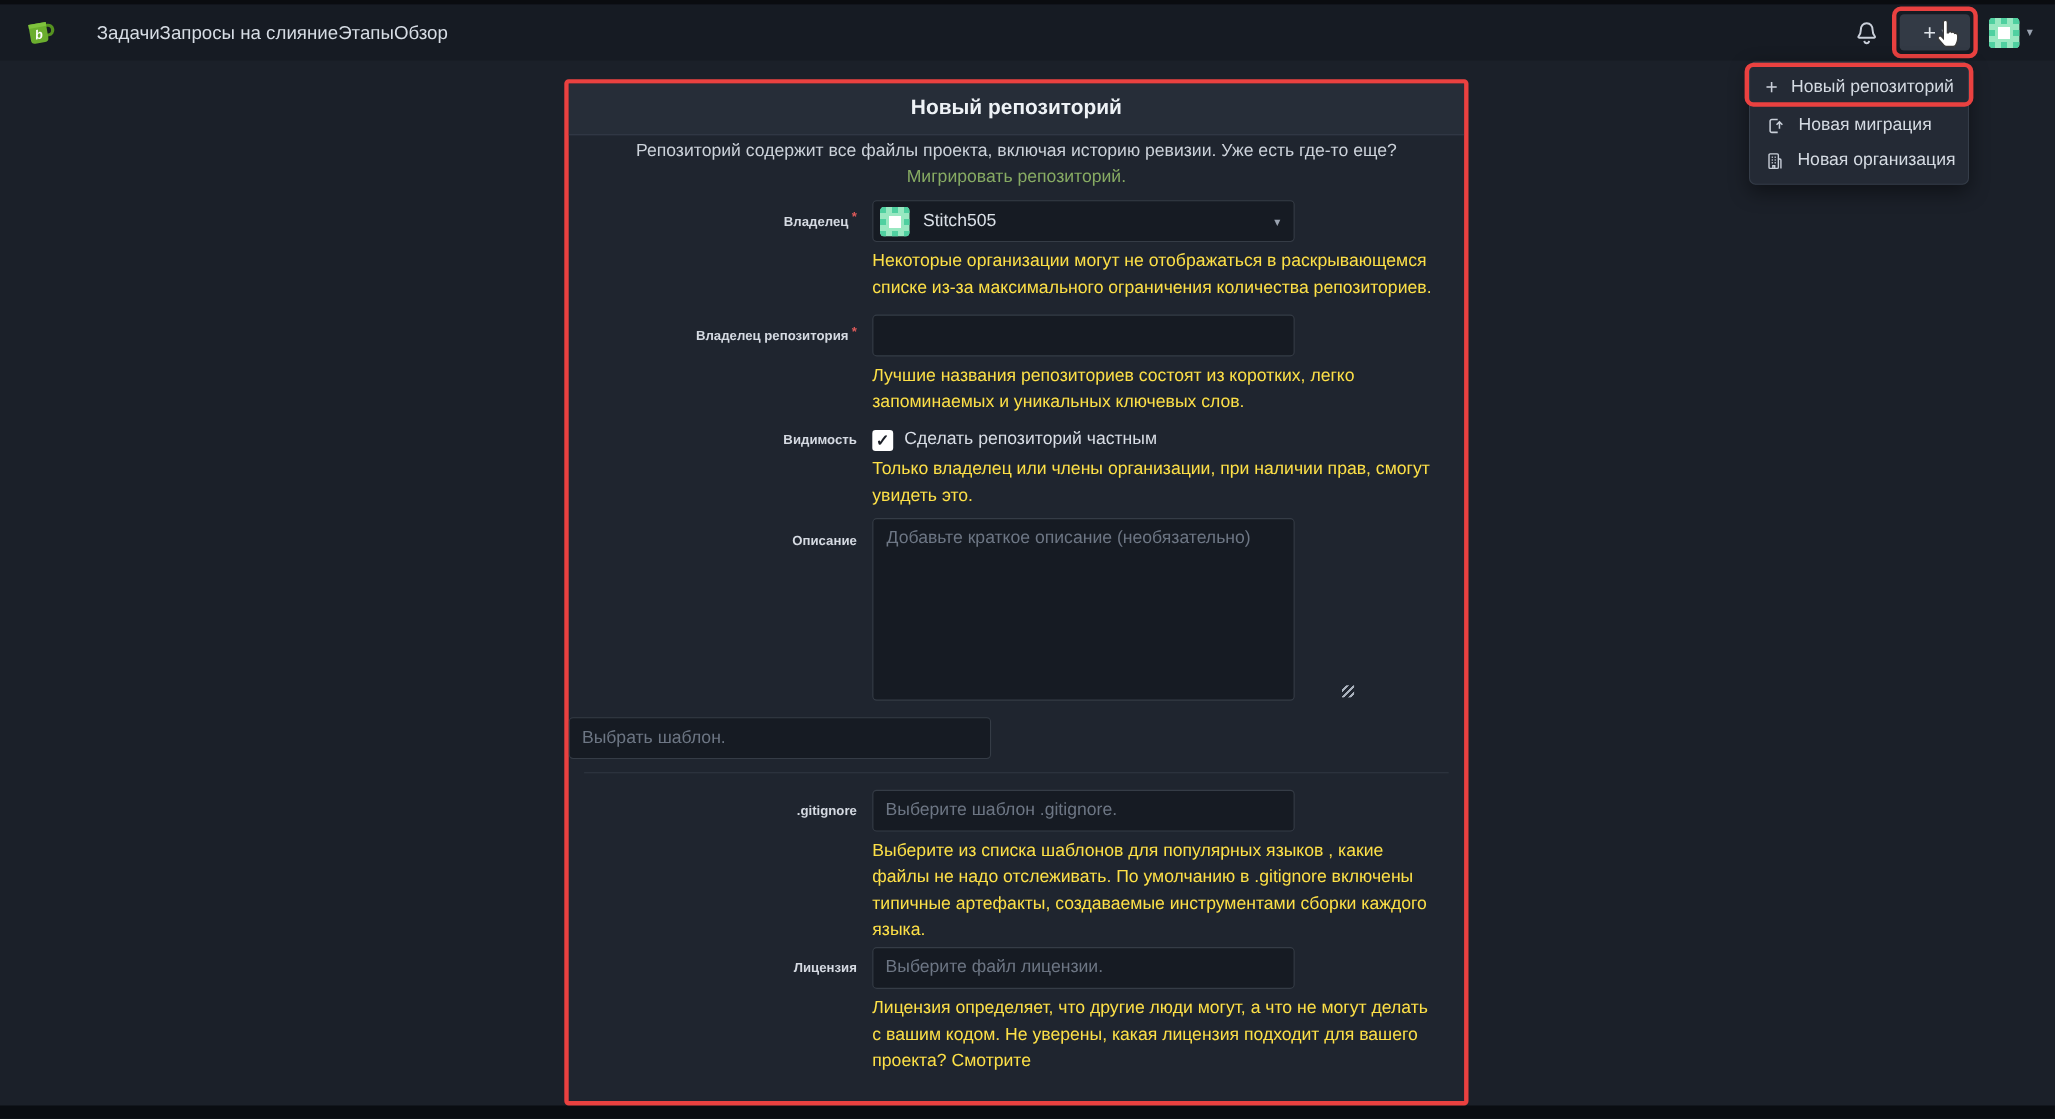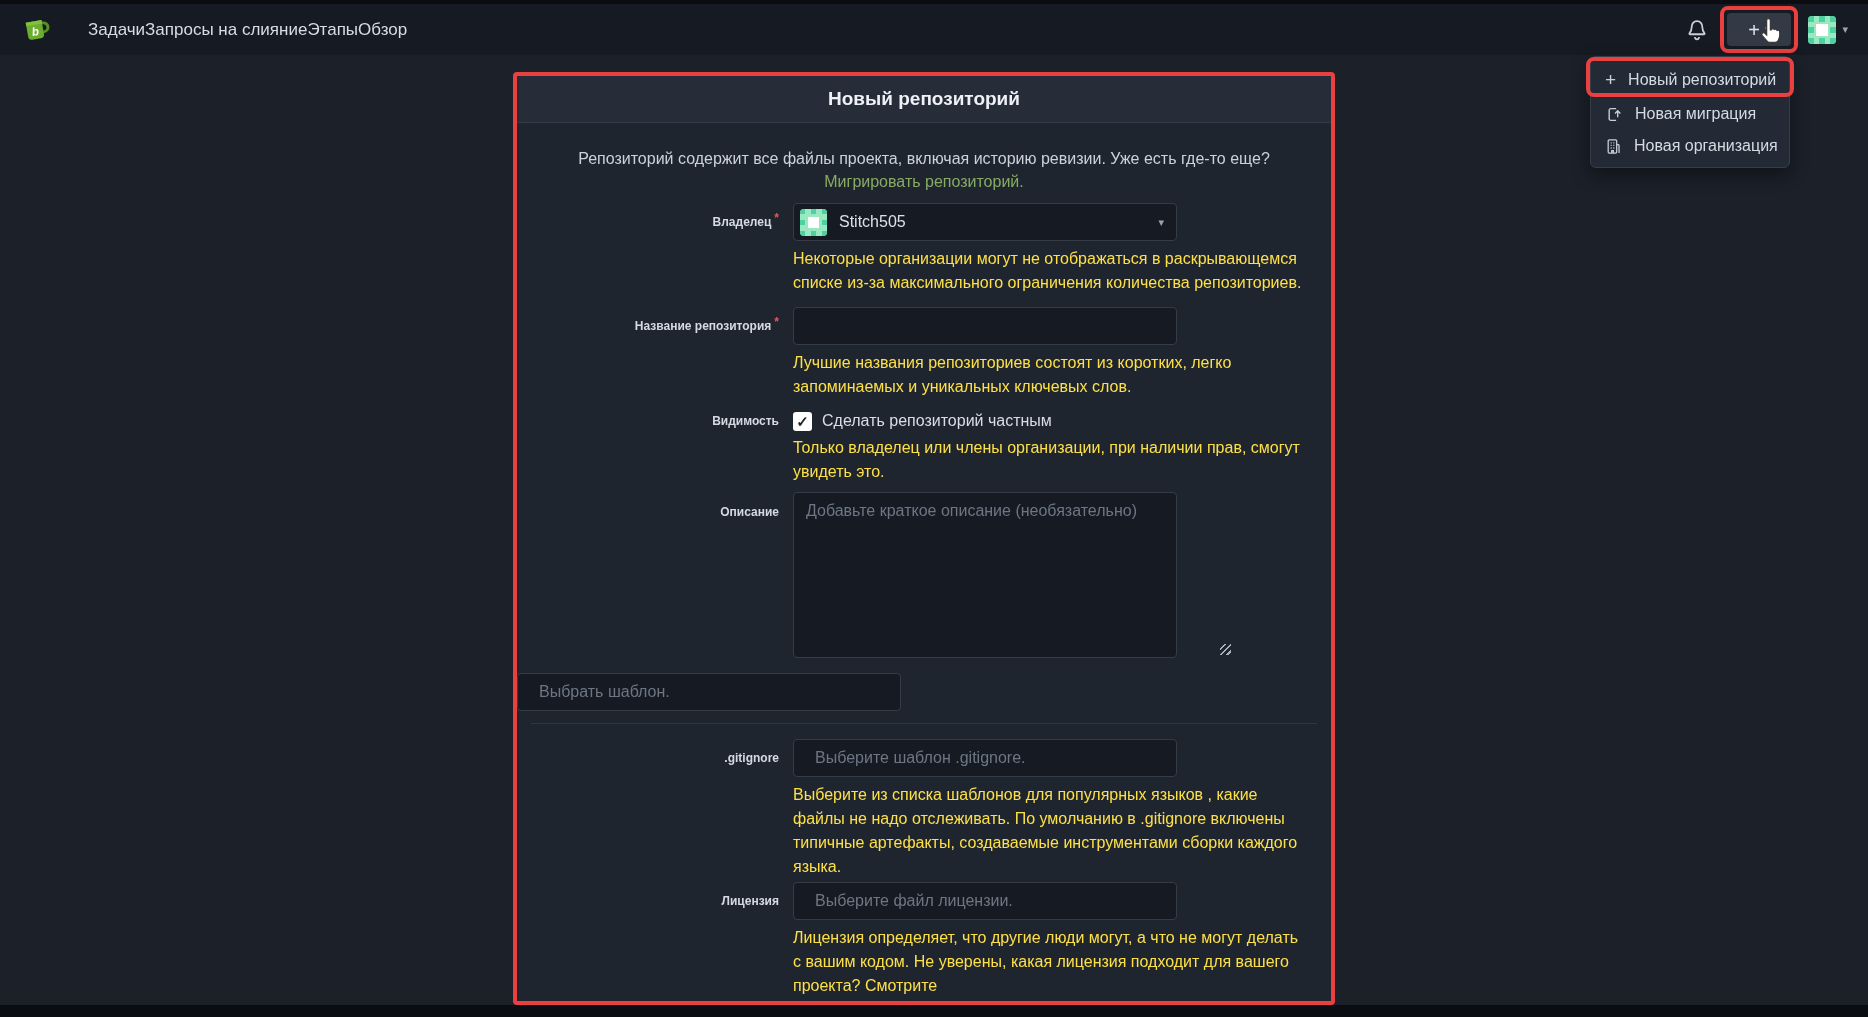--- a/index.html
+++ b/index.html
@@ -38,33 +38,33 @@
   .menu-item .mi-icon { width:18px; display:flex; justify-content:center; color:#c9cfd9; font-size:19px; }
   .menu-annot { left:1586px; top:57px; width:208px; height:40px; border:4px solid #ea4140;
                 border-radius:8px; z-index:50; pointer-events:none; }
 
   
   .panel { left:513px; top:72px; width:822px; height:933px; border:4px solid #ea4140;
            border-radius:4px; background:#1f252f; overflow:hidden; z-index:10; }
   .panel-header { height:47px; background:#262d38; border-bottom:1px solid #333b47;
                   display:flex; align-items:center; justify-content:center; }
   .panel-title { font-size:19px; font-weight:bold; color:#eef2f6; }
-  .intro { margin:24px auto 0; max-width:730px; text-align:center; font-size:16px;
+  .intro { margin:3px auto 0; max-width:730px; text-align:center; font-size:16px;
            line-height:23px; color:#ccd2da; }
   .green-link { color:#87ab63; cursor:pointer; text-decoration:none; }
 
   .form-row { display:flex; padding-right:24px; }
   .cell-label { width:276px; flex:none; text-align:right; padding-right:14px;
                 font-size:12px; font-weight:bold; color:#d5dae2; line-height:38px; }
   .cell-label.top { line-height:20px; padding-top:10px; }
   .cell-label.cb { line-height:22px; }
   .req { color:#dd5a5a; position:relative; top:-4px; margin-left:3px; font-weight:bold; }
   .cell-field { flex:1; min-width:0; }
   .text-input { width:384px; height:38px; background:#161b23; border:1px solid #353c46;
-                border-radius:4px; color:#dbe1e8; font-size:16px; padding:0 21px;
+                border-radius:4px; color:#dbe1e8; font-size:16px; padding:0 11px;
                 font-family:"Liberation Sans", sans-serif; outline:none; }
   .text-input::placeholder, .ta::placeholder { color:#6d7684; opacity:1; }
   .help { margin-top:6px; max-width:512px; font-size:16px; line-height:24px; color:#fde047; }
 
   .owner-select { width:384px; height:38px; background:#161b23; border:1px solid #353c46;
                   border-radius:4px; display:flex; align-items:center; gap:12px;
                   padding:0 12px 0 6px; cursor:pointer; }
   .owner-select .identicon { width:27px; height:27px; }
   .owner-name { color:#dbe1e8; font-size:16px; flex:1; }
 
@@ -198,21 +198,21 @@
           </svg>
         </span>
         <span class="owner-name">Stitch505</span>
         <span class="caret">▾</span>
       </div>
       <div class="help">Некоторые организации могут не отображаться в раскрывающемся списке из-за максимального ограничения количества репозиториев.</div>
     </div>
   </div>
 
   <div class="form-row mt12">
-    <div class="cell-label"><span>Название репозитория</span><span class="req">*</span></div>
+    <div class="cell-label"><span>Владелец репозитория</span><span class="req">*</span></div>
     <div class="cell-field">
       <input class="text-input" type="text" value="" style="">
       <div class="help">Лучшие названия репозиториев состоят из коротких, легко запоминаемых и уникальных ключевых слов.</div>
     </div>
   </div>
 
   <div class="form-row mt11">
     <div class="cell-label cb">Видимость</div>
     <div class="cell-field">
       <div class="cb-line">

